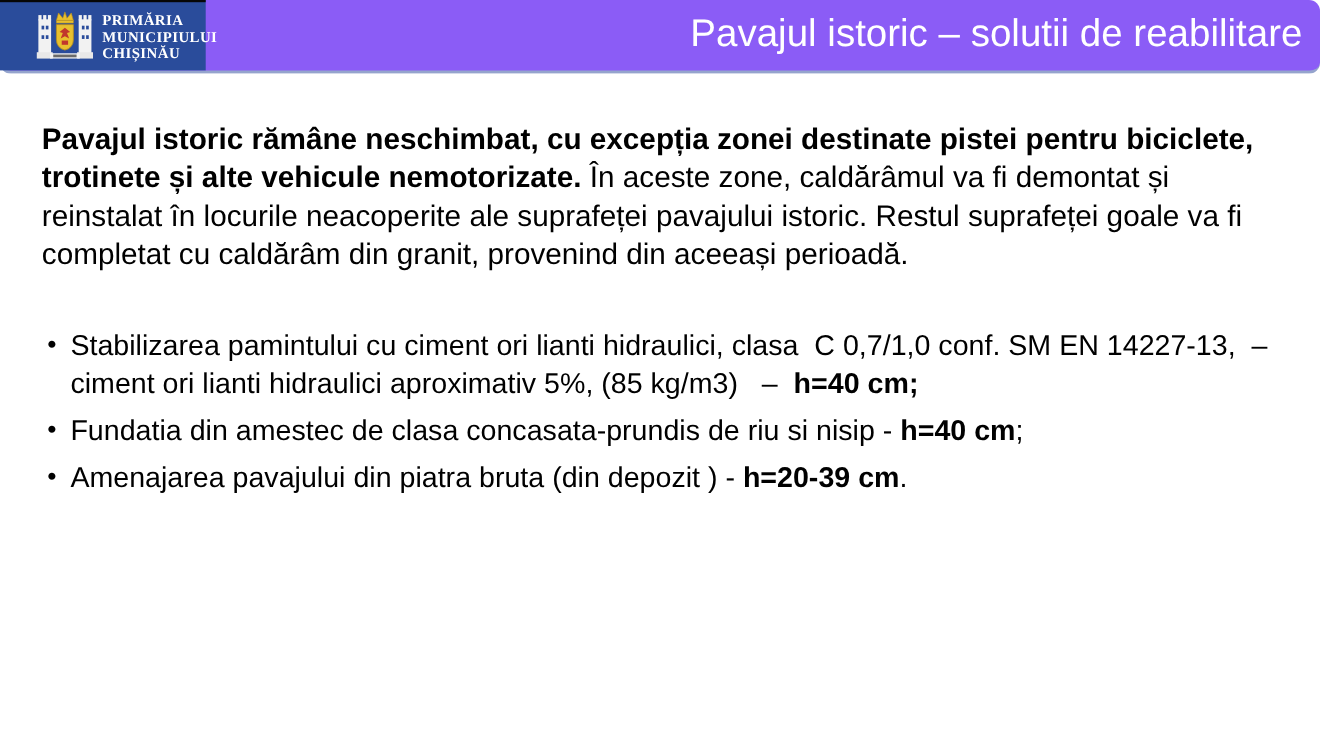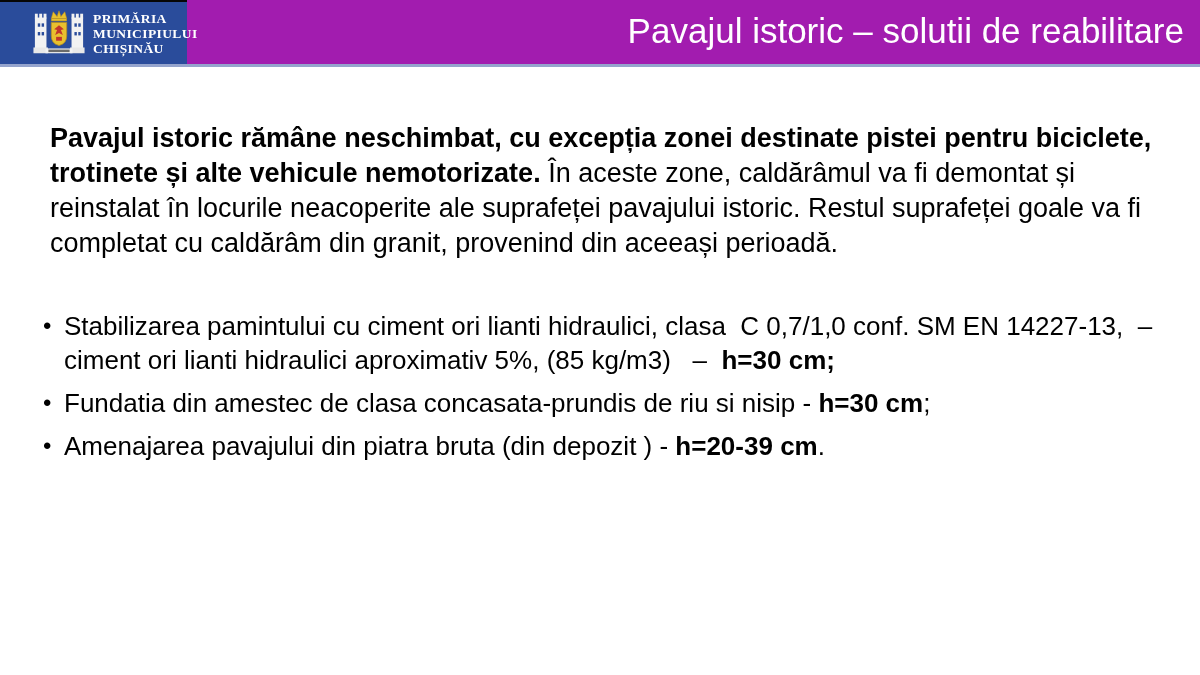--- a/index.html
+++ b/index.html
@@ -8,24 +8,25 @@
     background: #ffffff;
     font-family: "Liberation Sans", sans-serif;
     color: #000000;
     overflow: hidden;
   }
   .slide { width: 1200px; height: 675px; position: relative; }
 
   
   .header {
     height: 64px;
-    background: #a21caf;
+    background: #8b5cf6;
     border-bottom: 3px solid #95a4cd;
     display: flex;
     align-items: stretch;
+    border-radius: 10px;
   }
   .logo-box {
     width: 187px;
     box-sizing: border-box;
     background: #2a4c9b;
     border-top: 2px solid #060606;
     display: flex;
     align-items: center;
     padding-left: 32px;
     gap: 7px;
@@ -50,21 +51,21 @@
     padding-right: 16px;
     white-space: nowrap;
     font-weight: normal;
   }
 
   
   .content {
     padding: 42px 20px 0 38px;
   }
   .para-1 {
-    margin: 12px;
+    margin: 0;
     max-width: 1130px;
     font-size: 27px;
     line-height: 35px;
     white-space: pre-wrap;
   }
   .para-2 {
     margin: 50px 0 0 0;
     max-width: 1142px;
     font-size: 27px;
     line-height: 35px;
@@ -137,19 +138,19 @@
         <div>MUNICIPIULUI</div>
         <div>CHIȘINĂU</div>
       </div>
     </div>
     <div class="slide-title">Pavajul istoric – solutii de reabilitare</div>
   </header>
 
   <main class="content">
     <p class="para-1"><span class="run-bold">Pavajul istoric rămâne neschimbat, cu excepția zonei destinate pistei pentru biciclete, trotinete și alte vehicule nemotorizate.</span><span class="run-regular"> În aceste zone, caldărâmul va fi demontat și reinstalat în locurile neacoperite ale suprafeței pavajului istoric. Restul suprafeței goale va fi completat cu caldărâm din granit, provenind din aceeași perioadă.</span></p>
     <ul class="bullets">
-        <li><span class="run-regular">Stabilizarea pamintului cu ciment ori lianti hidraulici, clasa  C 0,7/1,0 conf. SM EN 14227-13,  – ciment ori lianti hidraulici aproximativ 5%, (85 kg/m3)   –  </span><span class="run-bold">h=30 cm;</span></li>
-        <li><span class="run-regular">Fundatia din amestec de clasa concasata-prundis de riu si nisip - </span><span class="run-bold">h=30 cm</span><span class="run-regular">;</span></li>
+        <li><span class="run-regular">Stabilizarea pamintului cu ciment ori lianti hidraulici, clasa  C 0,7/1,0 conf. SM EN 14227-13,  – ciment ori lianti hidraulici aproximativ 5%, (85 kg/m3)   –  </span><span class="run-bold">h=40 cm;</span></li>
+        <li><span class="run-regular">Fundatia din amestec de clasa concasata-prundis de riu si nisip - </span><span class="run-bold">h=40 cm</span><span class="run-regular">;</span></li>
         <li><span class="run-regular">Amenajarea pavajului din piatra bruta (din depozit ) - </span><span class="run-bold">h=20-39 cm</span><span class="run-regular">.</span></li>
       </ul>
   </main>
 
 </div>
 
 </body></html>

